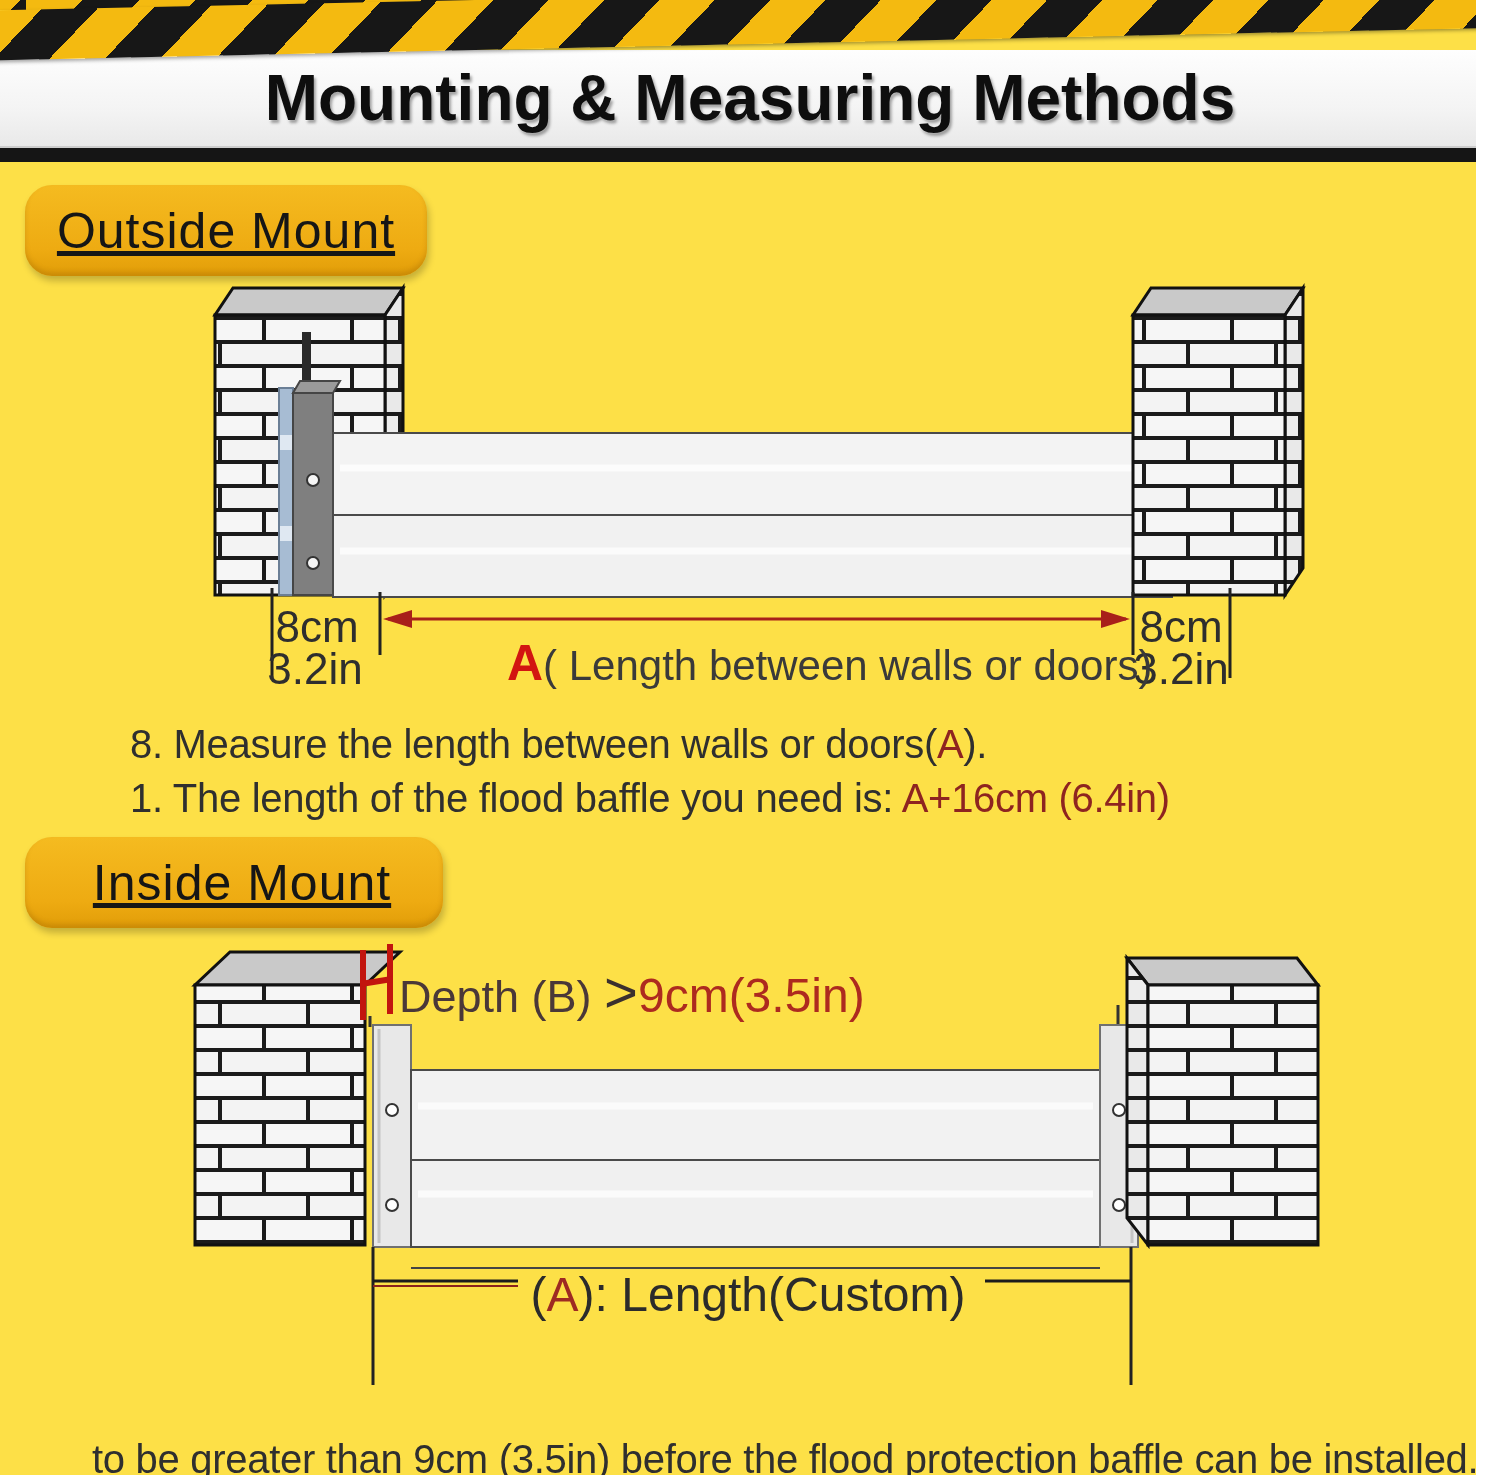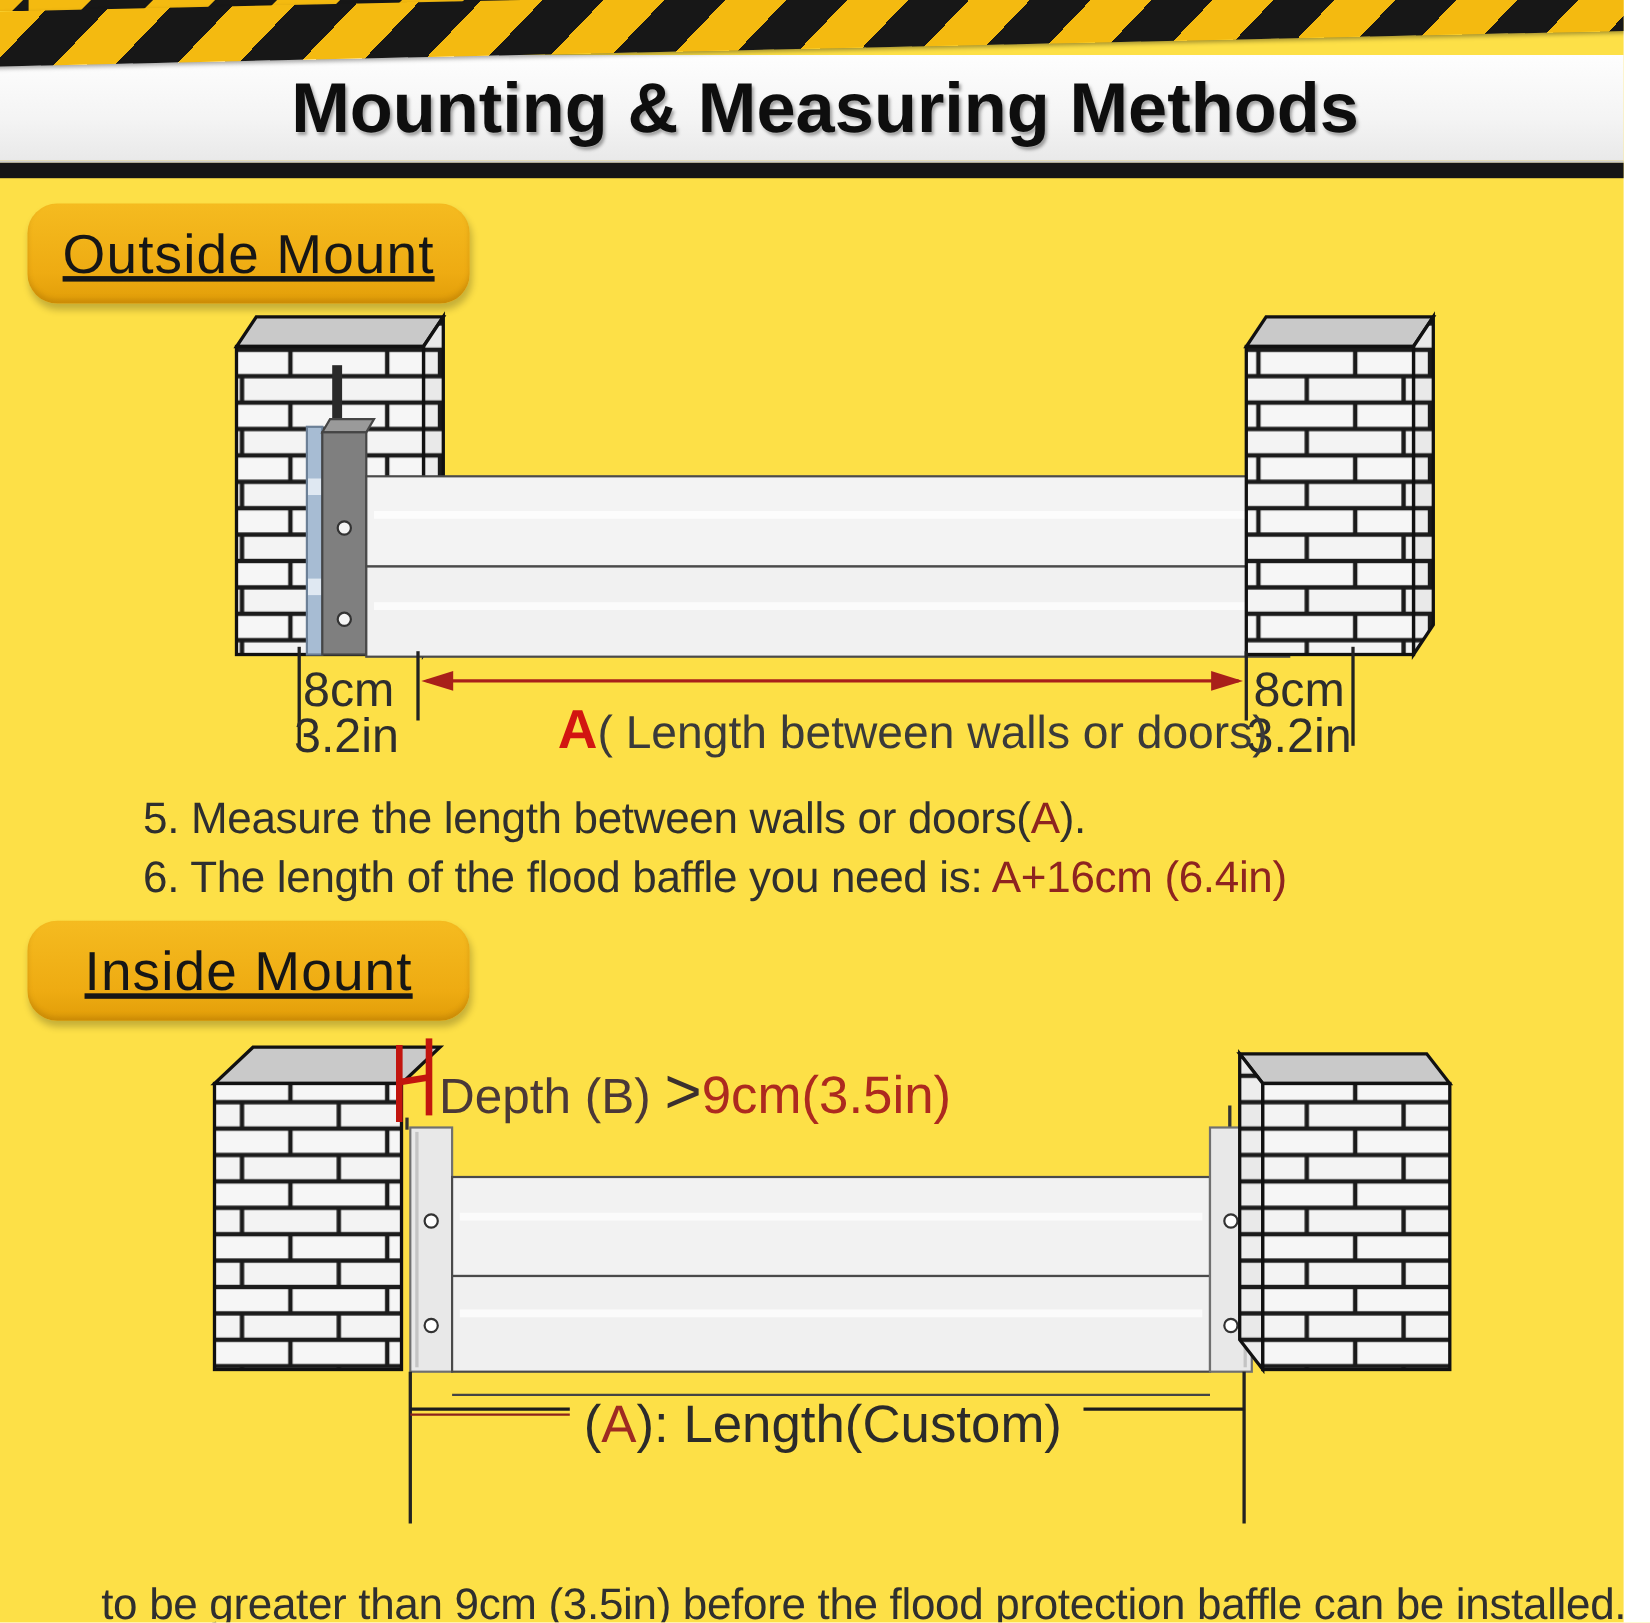--- a/index.html
+++ b/index.html
@@ -36,21 +36,21 @@
   
   .badge {
     position:absolute; left:25px; width:402px; height:91px;
     background:linear-gradient(180deg,#f5bb20 0%,#eeab12 70%,#e19d08 100%);
     border-radius:27px;
     display:flex; align-items:center; justify-content:center;
     box-shadow:2px 5px 7px rgba(0,0,0,0.22), inset 0 -4px 5px rgba(150,95,0,0.30);
   }
   .badge span { font-size:50px; font-weight:500; color:#161616; letter-spacing:1px;text-decoration:underline; }
   #badge-outside { top:185px; }
-  #badge-inside  { top:837px; }
+  #badge-inside  { top:837px;padding-left:16px; }
   
   .diag { position:absolute; left:0; }
   
   .step {
     position:absolute; font-size:40px; color:#2f2f2f; white-space:nowrap;
     letter-spacing:-0.3px; line-height:44px;
   }
   .step .hl  { color:#8e2420; }
   
   text { font-family:"Liberation Sans", sans-serif; }
@@ -146,22 +146,22 @@
       <polygon points="383,349 412,340 412,358" fill="#a8201a"></polygon>
       <polygon points="1130,349 1101,340 1101,358" fill="#a8201a"></polygon>
       <text class="t-meas" x="317" y="372" text-anchor="middle">8cm</text>
       <text class="t-meas" x="315" y="414" text-anchor="middle">3.2in</text>
       <text class="t-meas" x="1181" y="372" text-anchor="middle">8cm</text>
       <text class="t-meas" x="1181" y="414" text-anchor="middle">3.2in</text>
       <text x="507" y="410"><tspan class="t-A">A</tspan><tspan class="t-measB">( Length between walls or doors)</tspan></text>
     </g>
   </svg>
 
-  <div class="step" style="left:130px; top:722px"><span>5. Measure the length between walls or doors(</span><span class="hl">A</span><span>).</span></div>
-  <div class="step" style="left:130px; top:776px"><span>6. The length of the flood baffle you need is: </span><span class="hl">A+16cm (6.4in)</span></div>
+  <div class="step" style="left:130px; top:722px"><span>8. Measure the length between walls or doors(</span><span class="hl">A</span><span>).</span></div>
+  <div class="step" style="left:130px; top:776px"><span>1. The length of the flood baffle you need is: </span><span class="hl">A+16cm (6.4in)</span></div>
 
   <div class="badge" id="badge-inside">
     <span>Inside Mount</span>
   </div>
 
   <svg class="diag" style="top:930px" width="1500" height="470" viewBox="0 0 1500 470">
 
     <g>
       <polygon points="195,55 365,55 400,22 230,22" fill="#c9c9c9" stroke="#111" stroke-width="3"></polygon>
       <rect x="195" y="55" width="170" height="260" fill="url(#bf)" stroke="#111" stroke-width="3"></rect>

